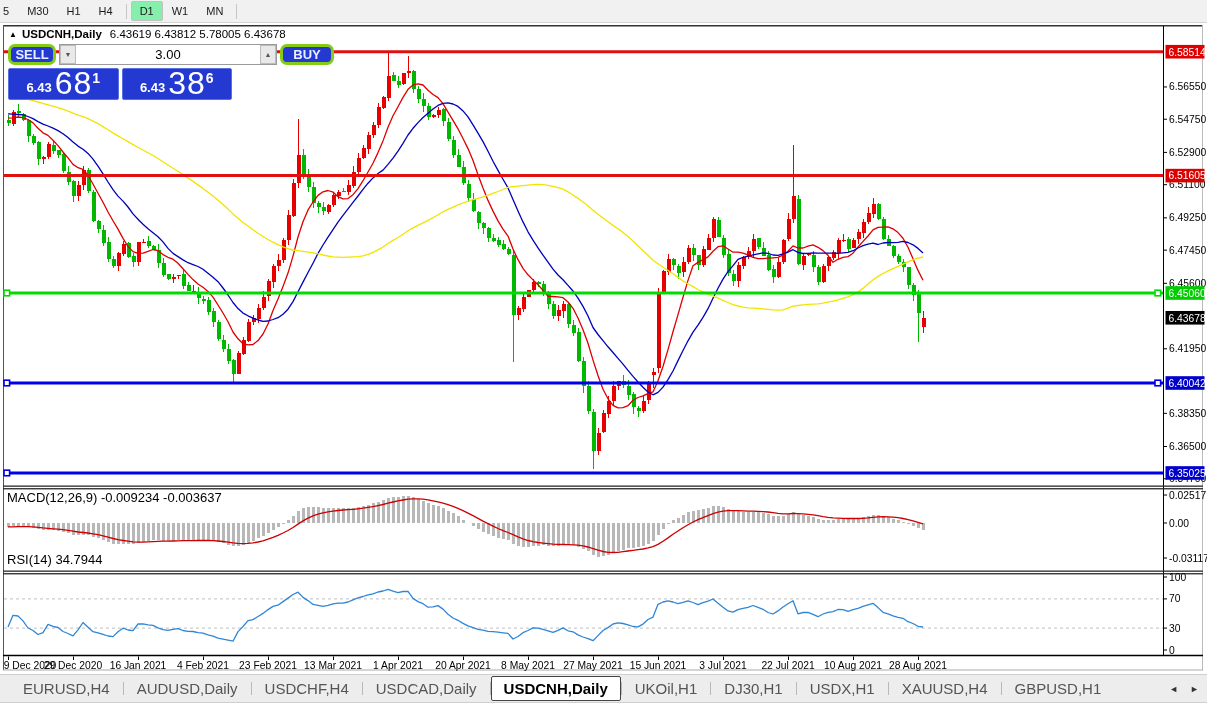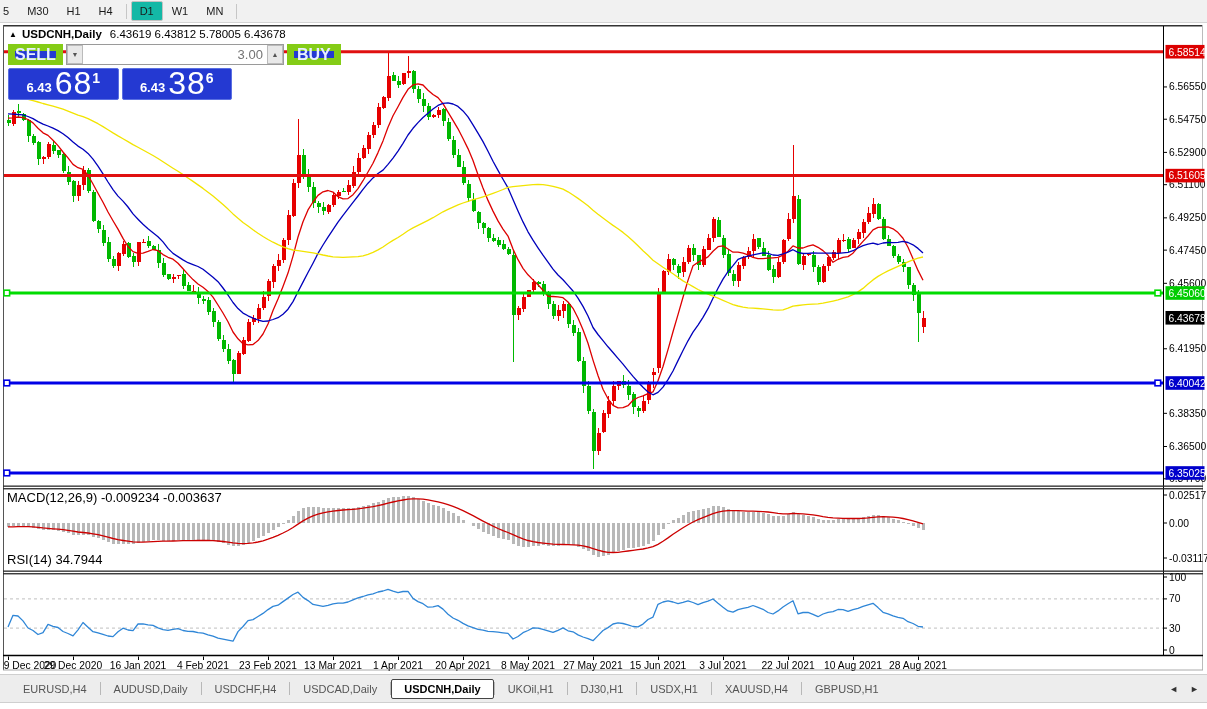--- a/index.html
+++ b/index.html
@@ -3,53 +3,53 @@
 <meta charset="utf-8">
 <style>
   html,body{margin:0;padding:0}
   body{width:1207px;height:709px;overflow:hidden;background:#fff;position:relative;
        font-family:"Liberation Sans",sans-serif;-webkit-font-smoothing:antialiased}
   
   .toolbar{position:absolute;left:0;top:0;width:1207px;height:23px;background:#f1f1f1;
            border-bottom:1px solid #d4d4d4;box-sizing:border-box;display:flex;align-items:center;z-index:4}
   .tfbtn{font-size:11px;color:#1a1a1a;padding:3px 8px;border:1px solid transparent;border-radius:2px;cursor:default}
   .toolbar .tfbtn:first-child{padding-left:2px}
-  .tfbtn.active{background:#14b8a6;border-color:#c2c2c2}
+  .tfbtn.active{background:#86efac;border-color:#c2c2c2}
   .vsep{width:1px;height:15px;background:#c6c6c6;margin:0 4px}
   
   #chart-svg{position:absolute;left:0;top:25px;z-index:1}
   
   .chart-title{position:absolute;left:9px;top:28px;font-size:11.5px;color:#000;z-index:3;
                display:flex;align-items:center;white-space:nowrap}
   .tri{font-size:8px;margin-right:5px}
   .sym{font-weight:700;margin-right:8px}
   
   .trade-panel{position:absolute;left:8px;top:44px;width:224px;z-index:3}
   .tp-row1{display:flex;height:21px;gap:3px}
-  .btn-sell,.btn-buy{background:#2439d2;border:7px solid #84cc16;color:#e8efff;font-size:16px;font-weight:700;
-           display:flex;align-items:center;justify-content:center;border-radius:0;box-sizing:border-box;cursor:default}
+  .btn-sell,.btn-buy{background:#2439d2;border:3px solid #84cc16;color:#e8efff;font-size:13px;font-weight:700;
+           display:flex;align-items:center;justify-content:center;border-radius:7px;box-sizing:border-box;cursor:default}
   .btn-sell{flex:0 0 48px}.btn-buy{flex:0 0 54px}
   .spinner{flex:1;display:flex;border:1px solid #9a9a9a;background:#f0f0f0;box-sizing:border-box}
   .spin-btn{width:16px;display:flex;align-items:center;justify-content:center;font-size:7px;color:#555;
             background:#e9e9e9;border:1px solid #bbb;box-sizing:border-box;cursor:default}
-  .vol-input{flex:1;border:none;outline:none;text-align:right;font-size:13px;padding:0 4px;min-width:0;
-             font-family:"Liberation Sans",sans-serif;background:#fff;color:#737373}
+  .vol-input{flex:1;border:none;outline:none;text-align:center;font-size:13px;padding:0 4px;min-width:0;
+             font-family:"Liberation Sans",sans-serif;background:#fff;color:#000000}
   .tp-row2{display:flex;gap:3px;margin-top:3px;height:32px}
   .pbox{background:#2439d2;border:1px solid #5a6fe2;color:#fff;flex:1;display:flex;align-items:flex-start;
         justify-content:center;border-radius:2px;box-sizing:border-box;cursor:default}
   .pbox .pfx{font-size:13px;font-weight:700;align-self:flex-end;margin:0 3px 4px 0}
   .pbox .big{font-size:32px;font-weight:400;line-height:29px;letter-spacing:1px}
   .pbox .sup{font-size:14px;font-weight:700;margin-top:1px}
   
   .ind-label{position:absolute;font-size:13px;color:#000;z-index:3;white-space:nowrap}
   
   .tabbar{position:absolute;left:0;top:674px;width:1207px;height:29px;background:#ededed;
           border-top:1px solid #cfcfcf;border-bottom:1px solid #cfcfcf;box-sizing:border-box;
           display:flex;align-items:center;padding-left:10px;z-index:4}
-  .tab{font-size:11px;color:#555;padding:4px 13px;white-space:nowrap;cursor:default}
+  .tab{font-size:15px;color:#555;padding:4px 13px;white-space:nowrap;cursor:default}
   .tab.active{background:#fff;border:1px solid #444;border-radius:2px;color:#000;font-weight:700;padding:3px 12px}
   .tabsep{width:1px;height:13px;background:#b8b8b8;flex:0 0 1px}
   .tab-arrows{margin-left:auto;display:flex;gap:12px;padding-right:8px}
   .tab-arrows span{font-size:9px;color:#333;cursor:default}
 </style>
 </head>
 <body>
 
 <div class="toolbar">
     <span class="tfbtn">5</span>

